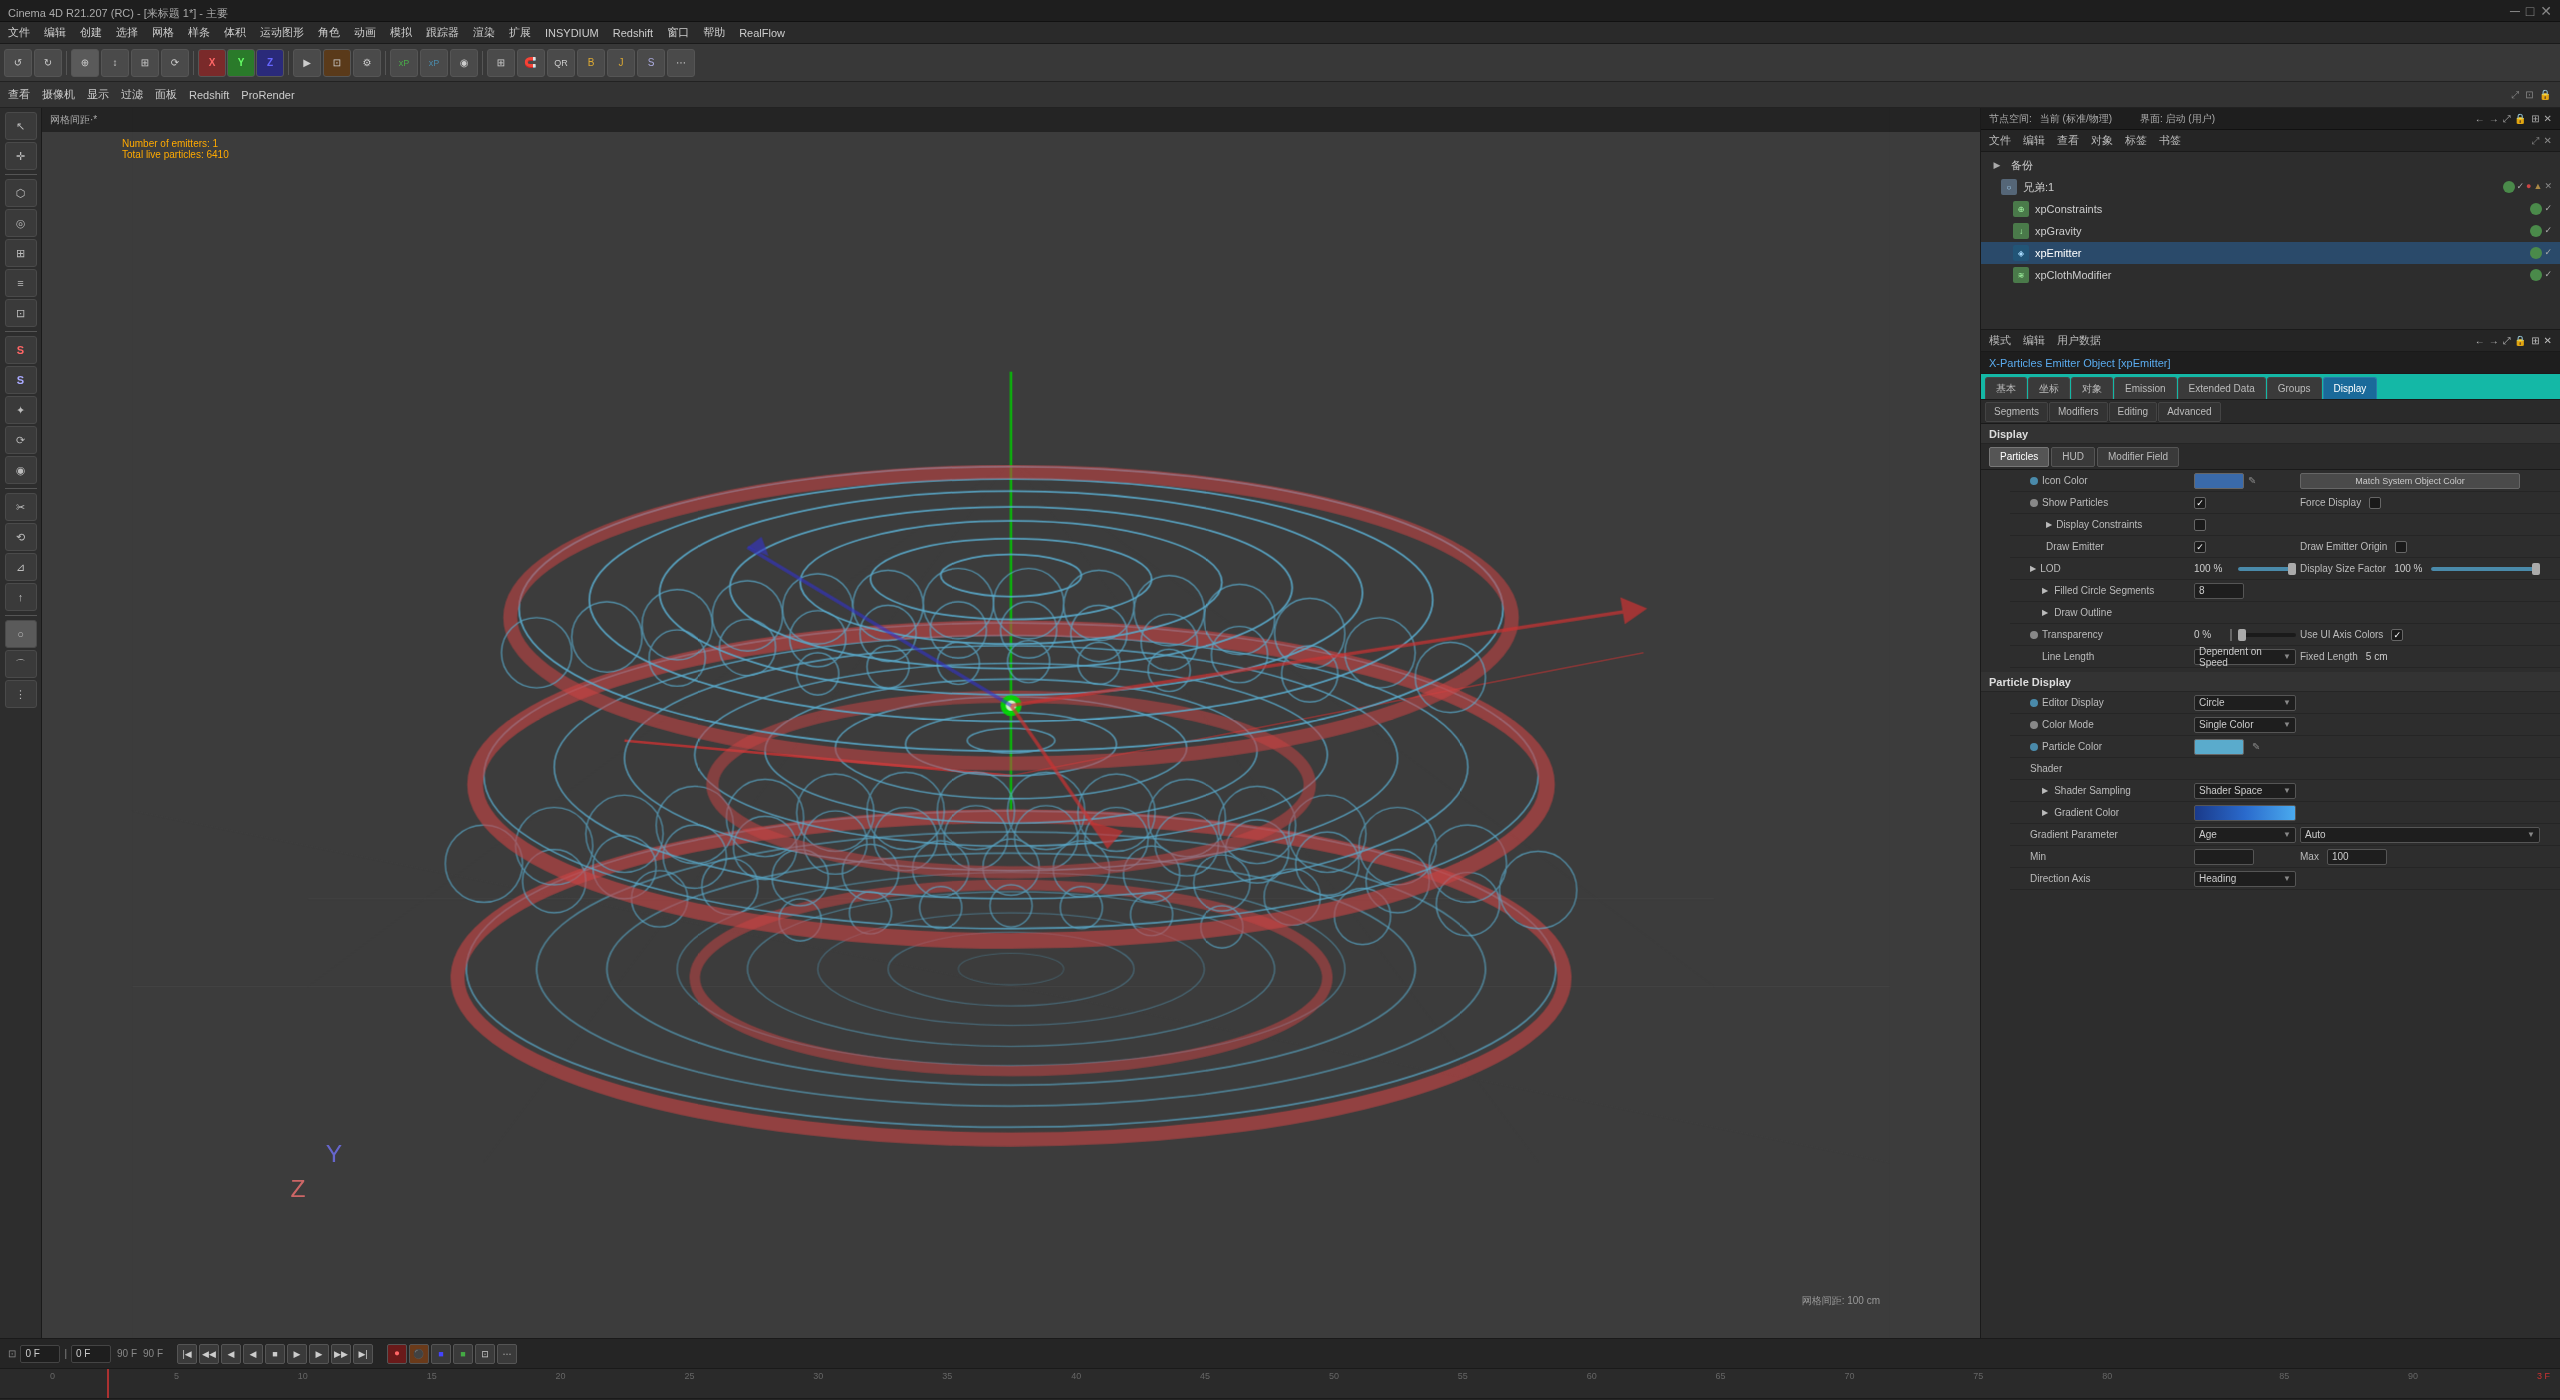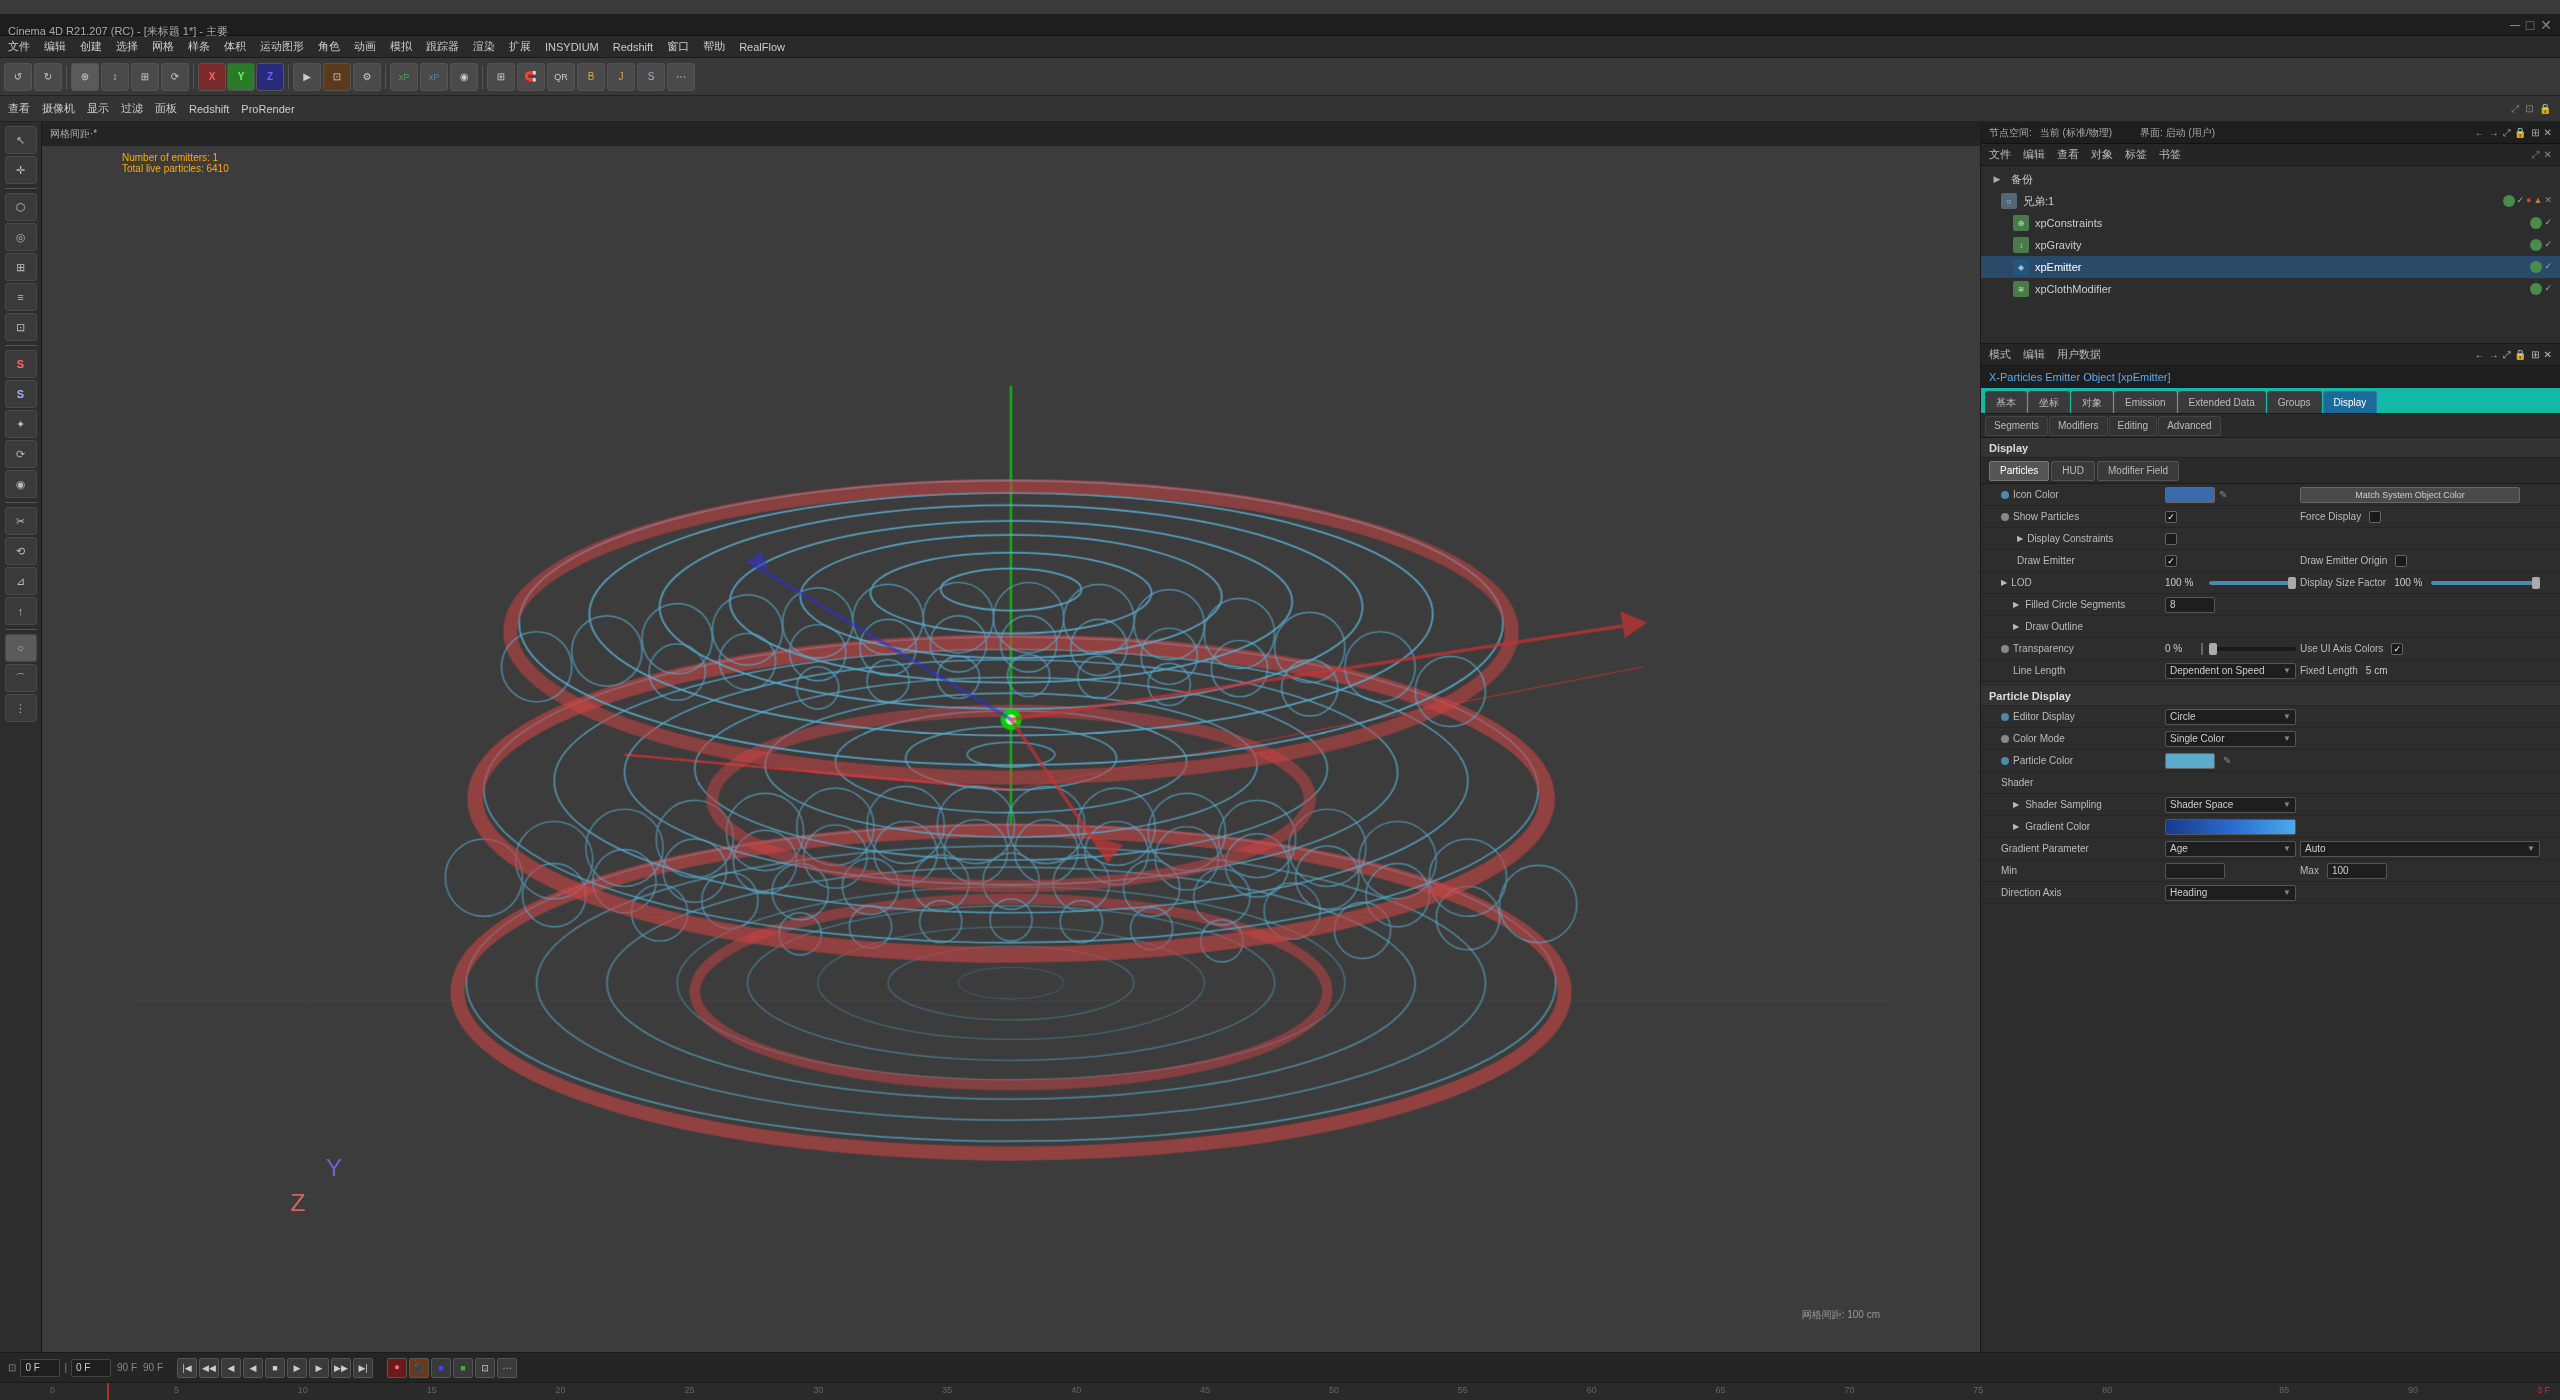--- a/index.html
+++ b/index.html
@@ -344,20 +344,21 @@
       color: #fff;
       border-color: #777;
     }
     .prop-row {
       height: 22px;
       display: flex;
       align-items: center;
       padding: 0 20px;
       gap: 4px;
       border-bottom: 1px solid #252525;
+      margin-left: 29px;
     }
     .prop-label {
       width: 160px;
       font-size: 10px;
       color: #bbb;
       display: flex;
       align-items: center;
       gap: 4px;
     }
     .prop-label .bullet {
@@ -495,21 +496,21 @@
       width: 100%;
       height: 16px;
       background: linear-gradient(to right, #1a3a8a, #2a6acc, #4aaaee);
       border: 1px solid #555;
       border-radius: 2px;
     }
   </style>
 </head>
 <body>
 
-<div style="width:100%; height:22px; background:#1e1e1e; display:flex; align-items:flex-start; padding:10px 8px; border-bottom:1px solid #111; position:relative;margin-top:14px;">
+<div style="width:100%; height:22px; background:#1e1e1e; display:flex; align-items:flex-end; padding:0 8px; border-bottom:1px solid #111; position:relative;">
   <span style="font-size:11px; color:#aaa; flex:1;">Cinema 4D R21.207 (RC) - [来标题 1*] - 主要</span>
   <div style="display:flex; gap:6px; position:absolute; right:8px; top:50%; transform:translateY(-50%);">
     <span style="font-size:14px; color:#888; cursor:pointer;">─</span>
     <span style="font-size:14px; color:#888; cursor:pointer;">□</span>
     <span style="font-size:14px; color:#888; cursor:pointer;">✕</span>
   </div>
 </div>
 
 <div class="top-menu-bar">
   <span>文件</span>

